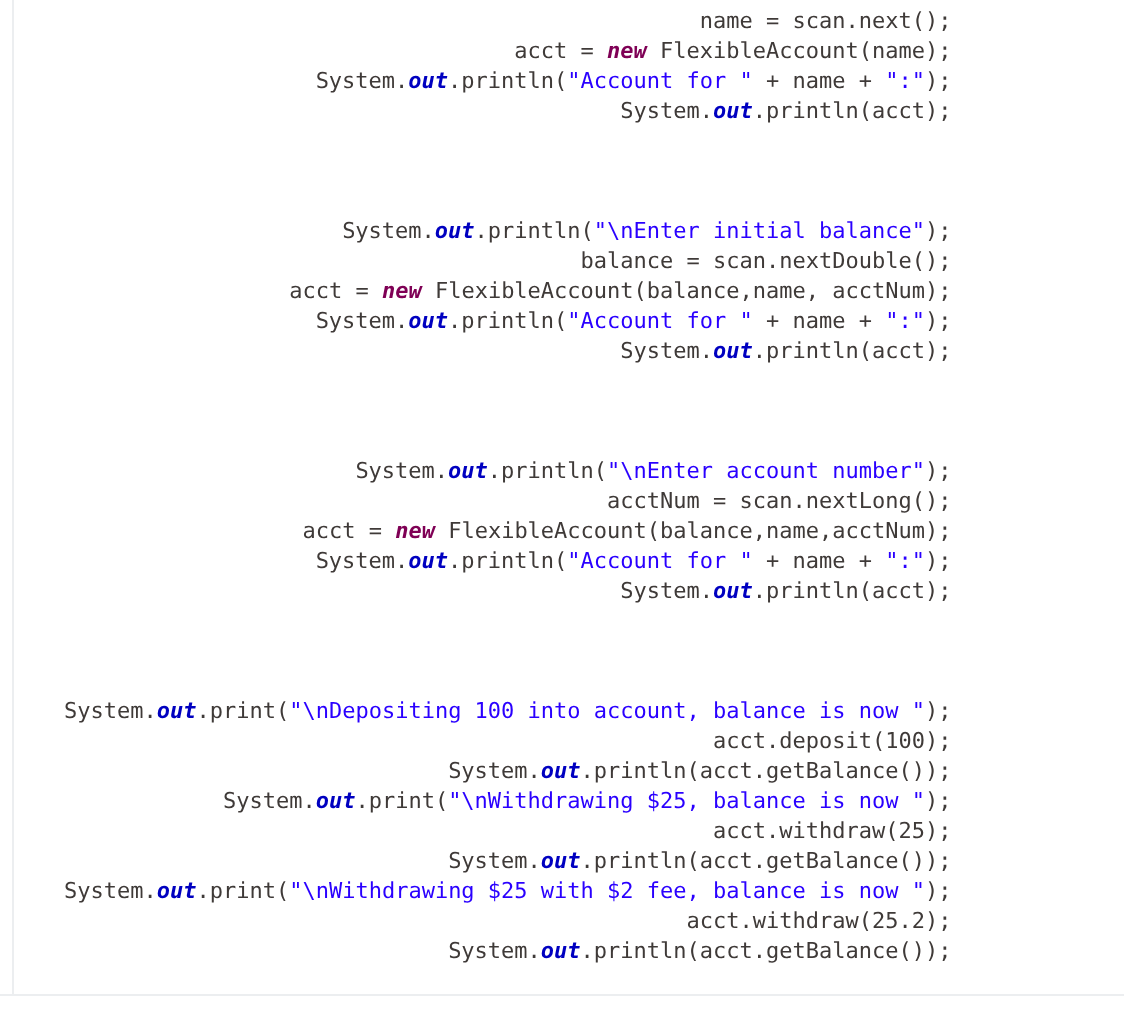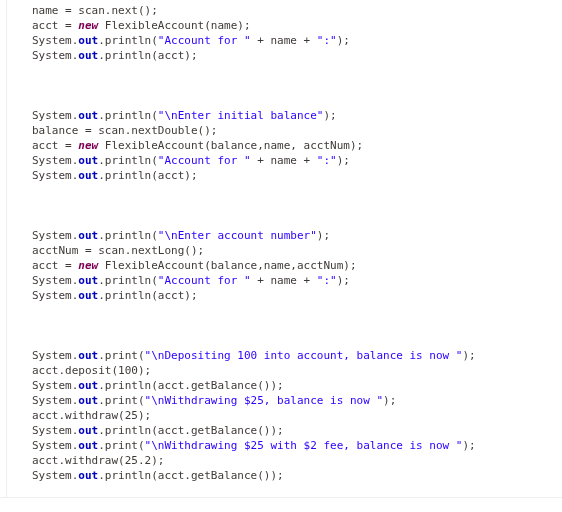--- a/index.html
+++ b/index.html
@@ -15,20 +15,21 @@
     font-family: "DejaVu Sans Mono", "Liberation Mono", monospace;
   }
 
   
   #page {
     position: relative;
     width: 538px;
     height: 512px;
     box-sizing: border-box;
     background: #ffffff;
+    text-align: right;
   }
   #left-rule {
     position: absolute;
     left: 6px;
     top: 0;
     width: 1px;
     height: 497px;
     background: #eceef0;
   }
   #bottom-rule {
@@ -58,21 +59,21 @@
     height: 15px;
     white-space: pre;
   }
   .line.blank {
     height: 15px;
   }
 
   
   .tok-plain    { color: #3f3a38; }
   .tok-keyword  { color: #7f0055; font-weight: bold; font-style: italic; }
-  .tok-field    { color: #0000c0; font-weight: bold; }
+  .tok-field    { color: #0000c0; font-weight: bold; font-style: italic; }
   .tok-string   { color: #2a00ff; }
 </style>
 </head>
 <body>
 
 <div id="page">
 
   <div id="left-rule"></div>
   <div id="bottom-rule"></div>
 

